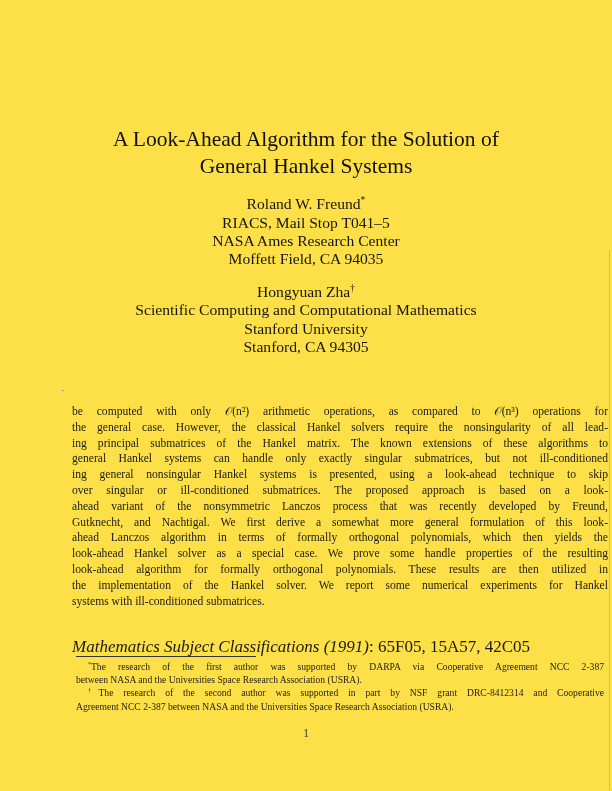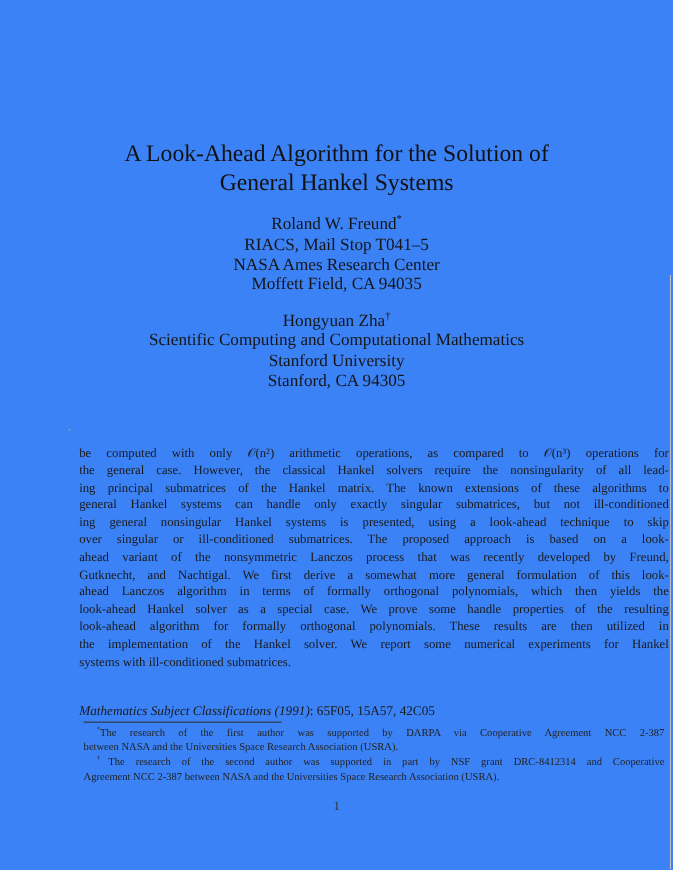--- a/index.html
+++ b/index.html
@@ -1,33 +1,33 @@
 <!DOCTYPE html>
 <html><head>
   <meta charset="utf-8">
   <style>
     html, body { margin: 0; padding: 0; background: #ffffff; }
     body { width: 612px; height: 791px; position: relative; overflow: hidden;
            font-family: "DejaVu Serif", "Liberation Serif", serif; color: #1a1a1a; }
-    .page { position: absolute; left: 0; top: 0; width: 612px; height: 791px; background: #3b82f6; }
+    .page { position: absolute; left: 0; top: 0; width: 612px; height: 791px; background: #fde047; }
     .edge-line { position: absolute; left: 609px; top: 250px; width: 1px; height: 540px; background: #bdbdbd; }
     .title { position: absolute; left: 0; width: 612px; text-align: center;
              font-family: "Liberation Serif", serif; font-size: 21.5px; line-height: 26px; color: #111; }
     .t1 { top: 126px; }
     .t2 { top: 153px; }
     .center { position: absolute; left: 0; width: 612px; text-align: center;
               font-family: "Liberation Serif", serif; font-size: 15.6px; line-height: 20px; color: #151515; }
     .summary { position: absolute; left: 72px; top: 404px; width: 536px;
                font-family: "Liberation Serif", serif; font-size: 11.6px; line-height: 15.8px;
                text-align: justify; color: #1a1a1a; }
     .summary .line { display: block; text-align: justify; text-align-last: justify; white-space: nowrap; height: 15.8px; }
     .summary .line.last { text-align-last: left; }
     .summary b { font-weight: bold; }
     .msc { position: absolute; left: 72px; top: 639px; width: 536px;
-           font-family: "Liberation Serif", serif; font-size: 12px; line-height: 15px; color: #1a1a1a; }
+           font-family: "Liberation Serif", serif; font-size: 17px; line-height: 15px; color: #1a1a1a; }
     .msc i { font-style: italic; }
     .rule { position: absolute; left: 76px; top: 656px; width: 180px; height: 1px; background: #333; }
     .footnotes { position: absolute; left: 76px; top: 660px; width: 528px;
                  font-family: "Liberation Serif", serif; font-size: 9.6px; line-height: 13.2px; color: #222; }
     .footnotes .fl { display: block; white-space: nowrap; text-align: justify; text-align-last: justify; height: 13.2px; }
     .footnotes .fl.last { text-align-last: left; }
     .footnotes .indent { padding-left: 12px; }
     sup { font-size: 0.62em; line-height: 0; vertical-align: super; }
     .pagenum { position: absolute; left: 0; width: 612px; top: 727px; text-align: center;
                font-family: "Liberation Serif", serif; font-size: 11.5px; color: #333; }

